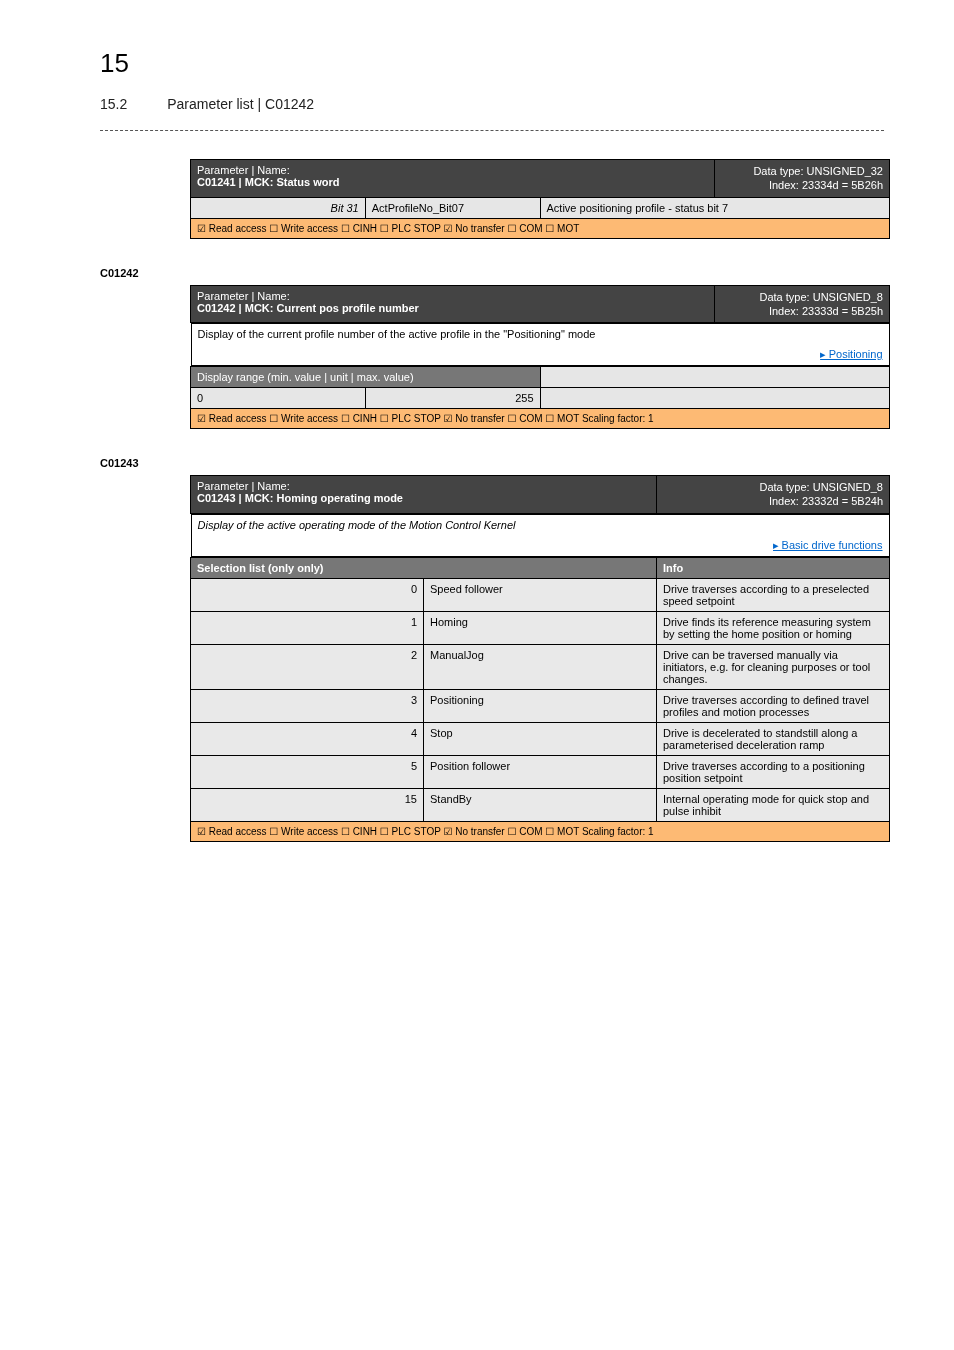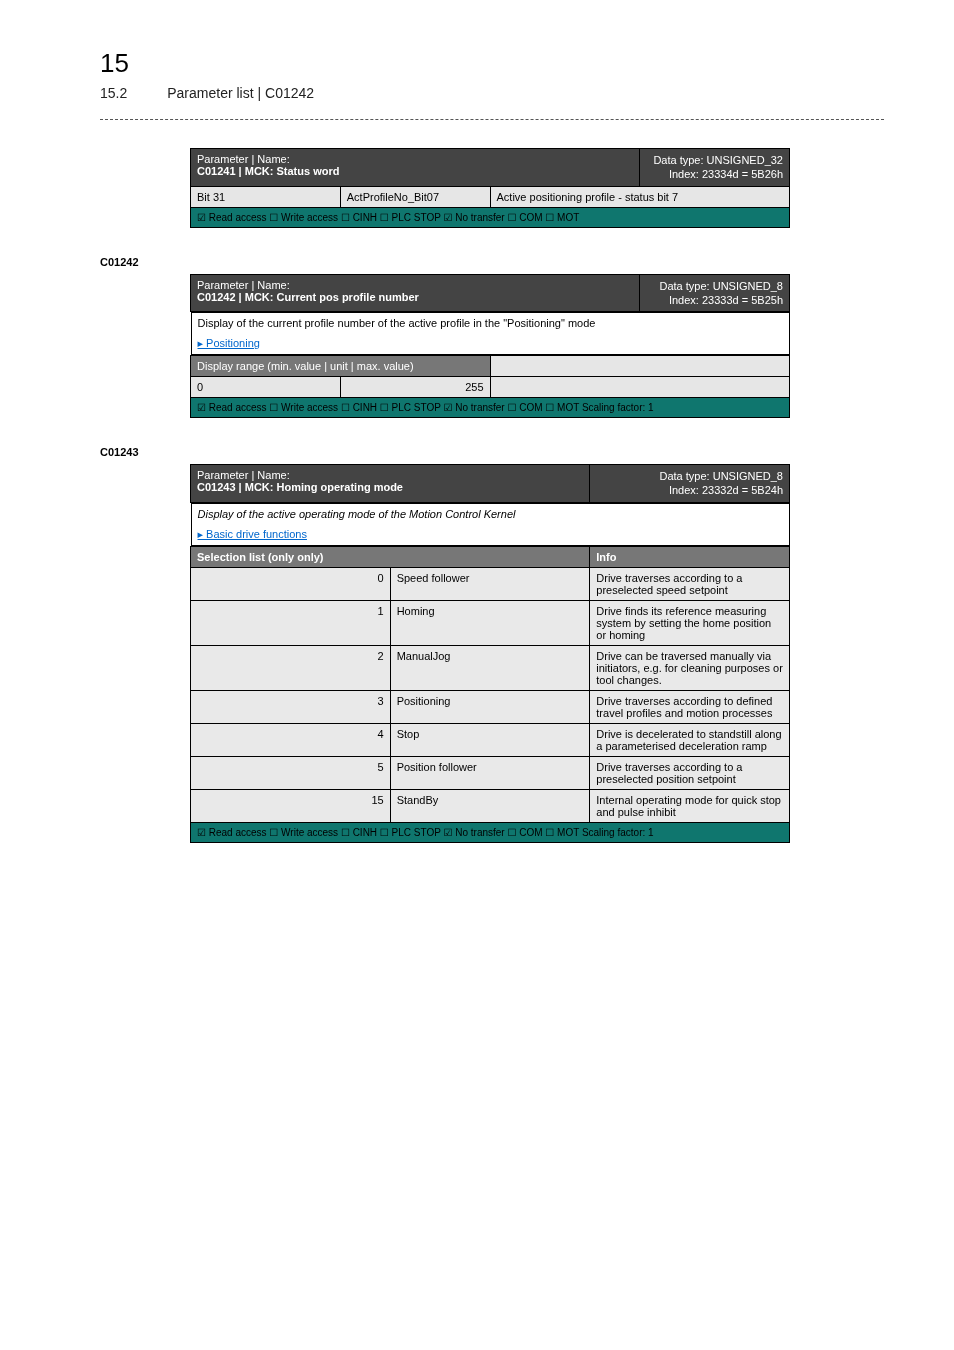--- a/index.html
+++ b/index.html
@@ -25,33 +25,33 @@
     font-weight: 400;
     margin: 0;
     display: inline;
   }
   .header-line {
     display: flex;
     gap: 40px;
     align-items: baseline;
   }
   .subhead {
-    margin-top: 6px;
+    margin-top: 17px;
     display: flex;
     gap: 40px;
     font-size: 14px;
     color: #222;
   }
   .hr-dashed {
     border: none;
     border-top: 1px dashed #555;
     margin: 18px 0 28px 0;
   }
   .param-table {
-    width: 600px;
+    width: 700px;
     margin-left: 90px;
     border-collapse: collapse;
     table-layout: fixed;
     margin-bottom: 28px;
   }
   .param-table td, .param-table th {
     border: 1px solid #000;
     padding: 4px 6px;
     vertical-align: top;
     font-size: 11px;
@@ -62,31 +62,31 @@
   }
   .hdr-meta {
     text-align: right;
     color: #d79b3a;
     font-size: 10px;
     line-height: 1.3;
   }
   .hdr-title { font-size: 11px; }
   .hdr-title .pname { font-weight: bold; }
   .sub-row td { background: #e6e6e6; }
-  .bitcol { width: 80px; }
-  .access-row td { background: #0f766e; font-size: 10px; }
+  .bitcol { text-align: right; width: 80px; font-style: italic; }
+  .access-row td { background: #fdba74; font-size: 10px; }
   .range-hdr td { background: #777; color: #fff; margin-top: 36px; }
   .anchor-id {
     font-weight: bold;
     font-size: 11px;
     margin: 0 0 6px 0;
   }
   .link { color: #0066cc; text-decoration: underline; }
   .rlink {
-    text-align: left;
+    text-align: right;
     padding: 4px 6px;
     border: 1px solid #000;
   }
   .sel-hdr td { background: #777; color: #fff; font-weight: normal; }
   .sel-row td { background: #e9e9e9; }
   .sel-row td:first-child { text-align: right; width: 140px; }
   .sel-row td:nth-child(2) { width: 180px; }
 </style>
 </head>
 <body>
@@ -210,21 +210,21 @@
           <td>Drive traverses according to defined travel profiles and motion processes</td>
         </tr>
         <tr class="sel-row">
           <td>4</td>
           <td>Stop</td>
           <td>Drive is decelerated to standstill along a parameterised deceleration ramp</td>
         </tr>
         <tr class="sel-row">
           <td>5</td>
           <td>Position follower</td>
-          <td>Drive traverses according to a preselected position setpoint</td>
+          <td>Drive traverses according to a positioning position setpoint</td>
         </tr>
         <tr class="sel-row">
           <td>15</td>
           <td>StandBy</td>
           <td>Internal operating mode for quick stop and pulse inhibit</td>
         </tr>
       </tbody>
     <tbody>
         <tr class="access-row">
       <td colspan="3">☑ Read access  ☐ Write access  ☐ CINH  ☐ PLC STOP  ☑ No transfer  ☐ COM  ☐ MOT    Scaling factor: 1</td>

